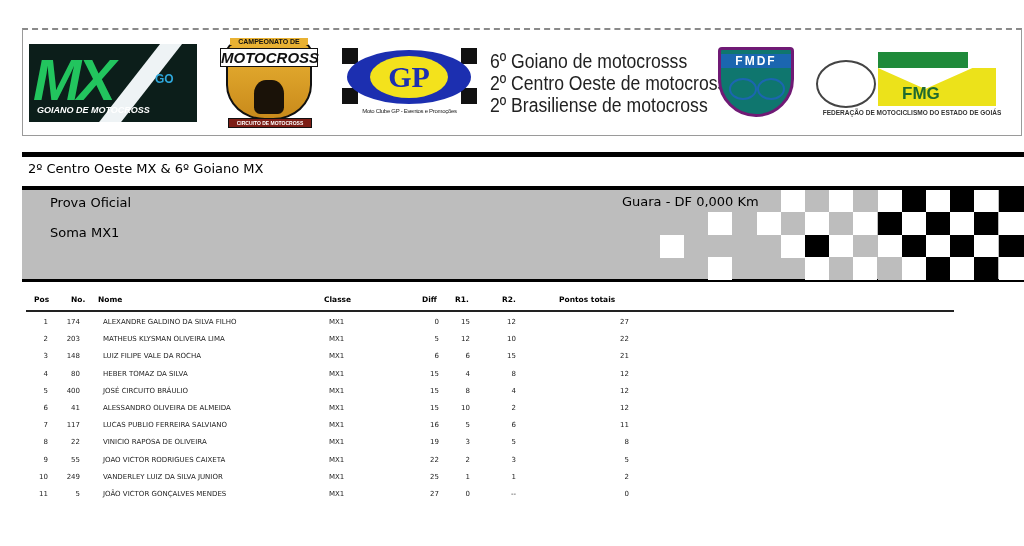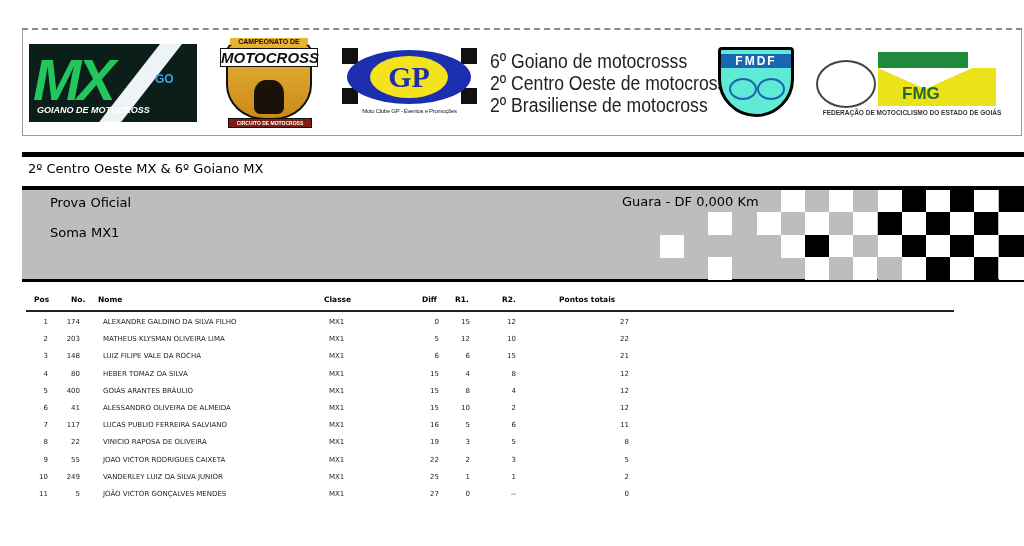--- a/index.html
+++ b/index.html
@@ -20,21 +20,21 @@
   .logo-cmc .t3 { position:absolute; left:12px; top:82px; width:82px; text-align:center; font:bold 5px "Liberation Sans", sans-serif; color:#fff; background:#7d1e16; padding:1px 0; border:1px solid #111; }
 
   .logo-gp { position:absolute; left:342px; top:46px; width:135px; height:72px; }
   .logo-gp .sq { position:absolute; width:16px; height:16px; background:#111; }
   .logo-gp .oval { position:absolute; left:5px; top:4px; width:124px; height:54px; border-radius:50%; background:#1c2fb0; }
   .logo-gp .inner { position:absolute; left:28px; top:10px; width:78px; height:42px; border-radius:50%; background:#f3e21c; font:bold 30px "Liberation Serif", serif; color:#1c2fb0; text-align:center; line-height:42px; }
   .logo-gp .cap { position:absolute; left:0; top:62px; width:135px; font:6px "Liberation Sans", sans-serif; color:#222; white-space:nowrap; text-align:center; letter-spacing:-0.3px; }
 
   .titles { position:absolute; left:490px; top:50px; font:20px "Liberation Sans", sans-serif; color:#222; line-height:22px; transform:scaleX(0.88); transform-origin:left top; }
 
-  .logo-fmdf { position:absolute; left:718px; top:47px; width:76px; height:70px; background:#5eead4; border:3px solid #000000; border-radius:4px 4px 38px 38px; box-sizing:border-box; }
+  .logo-fmdf { position:absolute; left:718px; top:47px; width:76px; height:70px; background:#0f766e; border:3px solid #701a75; border-radius:4px 4px 38px 38px; box-sizing:border-box; }
   .logo-fmdf .t { position:absolute; left:0; top:4px; width:70px; text-align:center; font:bold 12px "Liberation Sans", sans-serif; color:#fff; background:#1b66b0; letter-spacing:2px; }
   .logo-fmdf .h1 { position:absolute; left:8px; top:28px; width:24px; height:18px; border:2px solid #1b66b0; border-radius:50%; }
   .logo-fmdf .h2 { position:absolute; left:36px; top:28px; width:24px; height:18px; border:2px solid #1b66b0; border-radius:50%; }
 
   .logo-fmg { position:absolute; left:802px; top:46px; width:220px; height:76px; }
   .logo-fmg .green { position:absolute; left:76px; top:6px; width:90px; height:16px; background:#1f8a3a; }
   .logo-fmg .yellow { position:absolute; left:76px; top:22px; width:118px; height:38px; background:#ece21a; clip-path:polygon(0 0,40% 55%,80% 0,100% 0,100% 100%,0 100%); }
   .logo-fmg .fmg { position:absolute; left:100px; top:38px; font:bold 17px "Liberation Sans", sans-serif; color:#1f6a2f; }
   .logo-fmg .wheel { position:absolute; left:14px; top:14px; width:56px; height:44px; border:2px solid #444; border-radius:50%; }
   .logo-fmg .cap { position:absolute; left:0; top:63px; width:220px; text-align:center; font:bold 6.5px "Liberation Sans", sans-serif; color:#333; white-space:nowrap; }
@@ -222,21 +222,21 @@
         <span class="c-nome">HEBER TOMAZ DA SILVA</span>
         <span class="c-classe">MX1</span>
         <span class="c-diff">15</span>
         <span class="c-r1">4</span>
         <span class="c-r2">8</span>
         <span class="c-pts">12</span>
       </div>
       <div class="row">
         <span class="c-pos">5</span>
         <span class="c-no">400</span>
-        <span class="c-nome">GOIÁS ARANTES BRÁULIO</span>
+        <span class="c-nome">JOSÉ CIRCUITO BRÁULIO</span>
         <span class="c-classe">MX1</span>
         <span class="c-diff">15</span>
         <span class="c-r1">8</span>
         <span class="c-r2">4</span>
         <span class="c-pts">12</span>
       </div>
       <div class="row">
         <span class="c-pos">6</span>
         <span class="c-no">41</span>
         <span class="c-nome">ALESSANDRO OLIVEIRA DE ALMEIDA</span>

